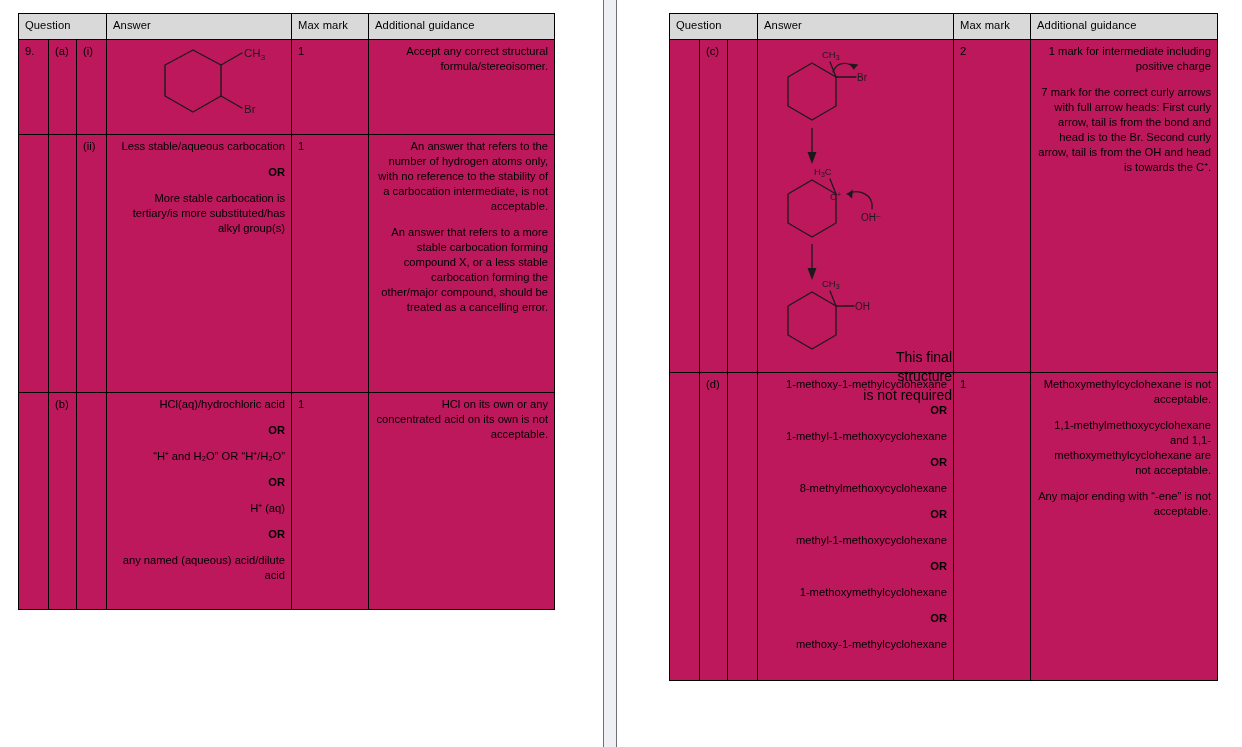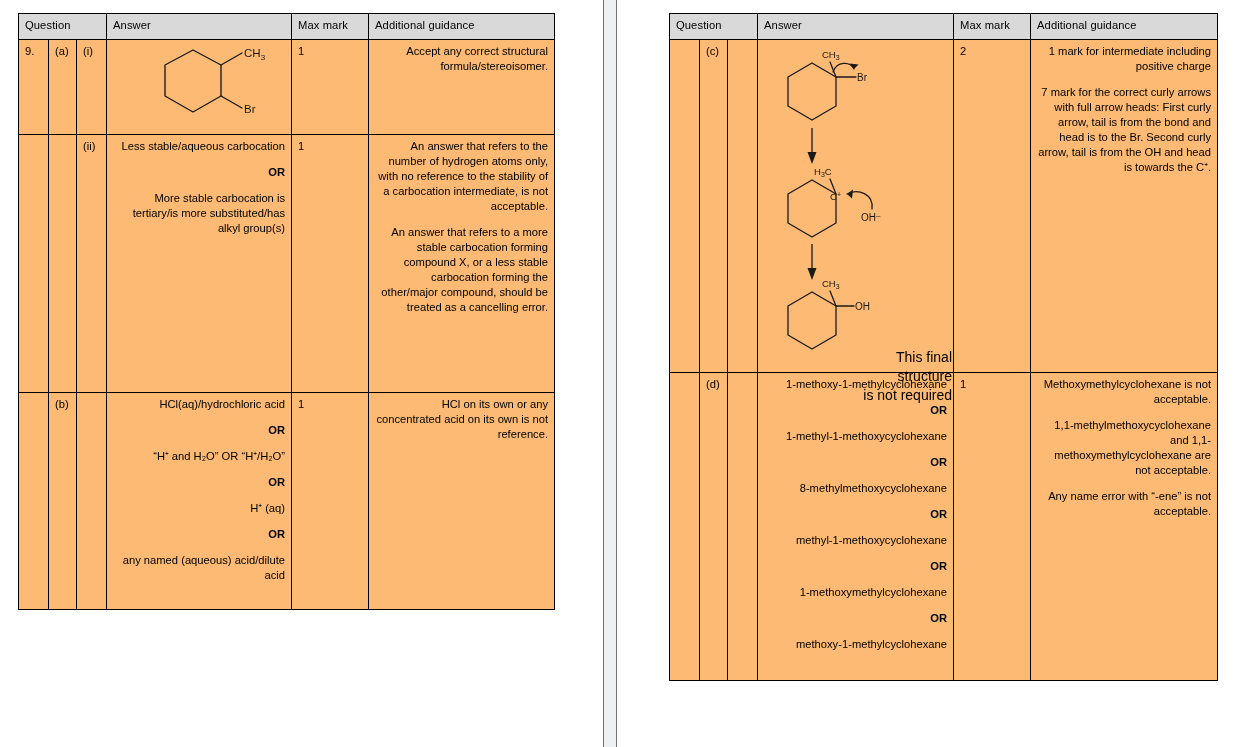--- a/index.html
+++ b/index.html
@@ -23,21 +23,21 @@
     border-left: 1px solid #6f7275;
     border-right: 1px solid #6f7275;
   }
 
   
   .sheet { position: absolute; }
   .sheet table {
     border-collapse: collapse;
     table-layout: fixed;
     width: 100%;
-    background: #fdba74;
+    background: #be185d;
   }
   .sheet td, .sheet th {
     border: 1px solid #000;
     vertical-align: top;
     padding: 4px 6px 6px 6px;
     font-size: 11.2px;
     line-height: 1.34;
     text-align: left;
     font-weight: normal;
   }
@@ -165,21 +165,21 @@
             <p class="p or">OR</p>
             <p class="p">“H⁺ and H₂O” OR “H⁺/H₂O”</p>
             <p class="p or">OR</p>
             <p class="p">H⁺ (aq)</p>
             <p class="p or">OR</p>
             <p class="p">any named (aqueous) acid/dilute acid</p>
             <div style="height:20px;"></div>
           </td>
           <td class="mark">1</td>
           <td>
-            <p class="p">HCl on its own or any concentrated acid on its own is not reference.</p>
+            <p class="p">HCl on its own or any concentrated acid on its own is not acceptable.</p>
           </td>
         </tr>
       </tbody>
     </table>
   </div>
 
   <div class="sheet r" style="left:669px; top:13px; width:537px;">
     <table>
       <colgroup>
         <col class="w-q1">
@@ -275,20 +275,20 @@
             <p class="p or">OR</p>
             <p class="p">1-methoxymethylcyclohexane</p>
             <p class="p or">OR</p>
             <p class="p">methoxy-1-methylcyclohexane</p>
             <div style="height:22px;"></div>
           </td>
           <td class="mark">1</td>
           <td>
             <p class="p">Methoxymethylcyclohexane is not acceptable.</p>
             <p class="p">1,1-methylmethoxycyclohexane and 1,1-methoxymethylcyclohexane are not acceptable.</p>
-            <p class="p">Any name error with “-ene” is not acceptable.</p>
+            <p class="p">Any major ending with “-ene” is not acceptable.</p>
           </td>
         </tr>
       </tbody>
     </table>
   </div>
 
 </div>
 
 </body></html>

